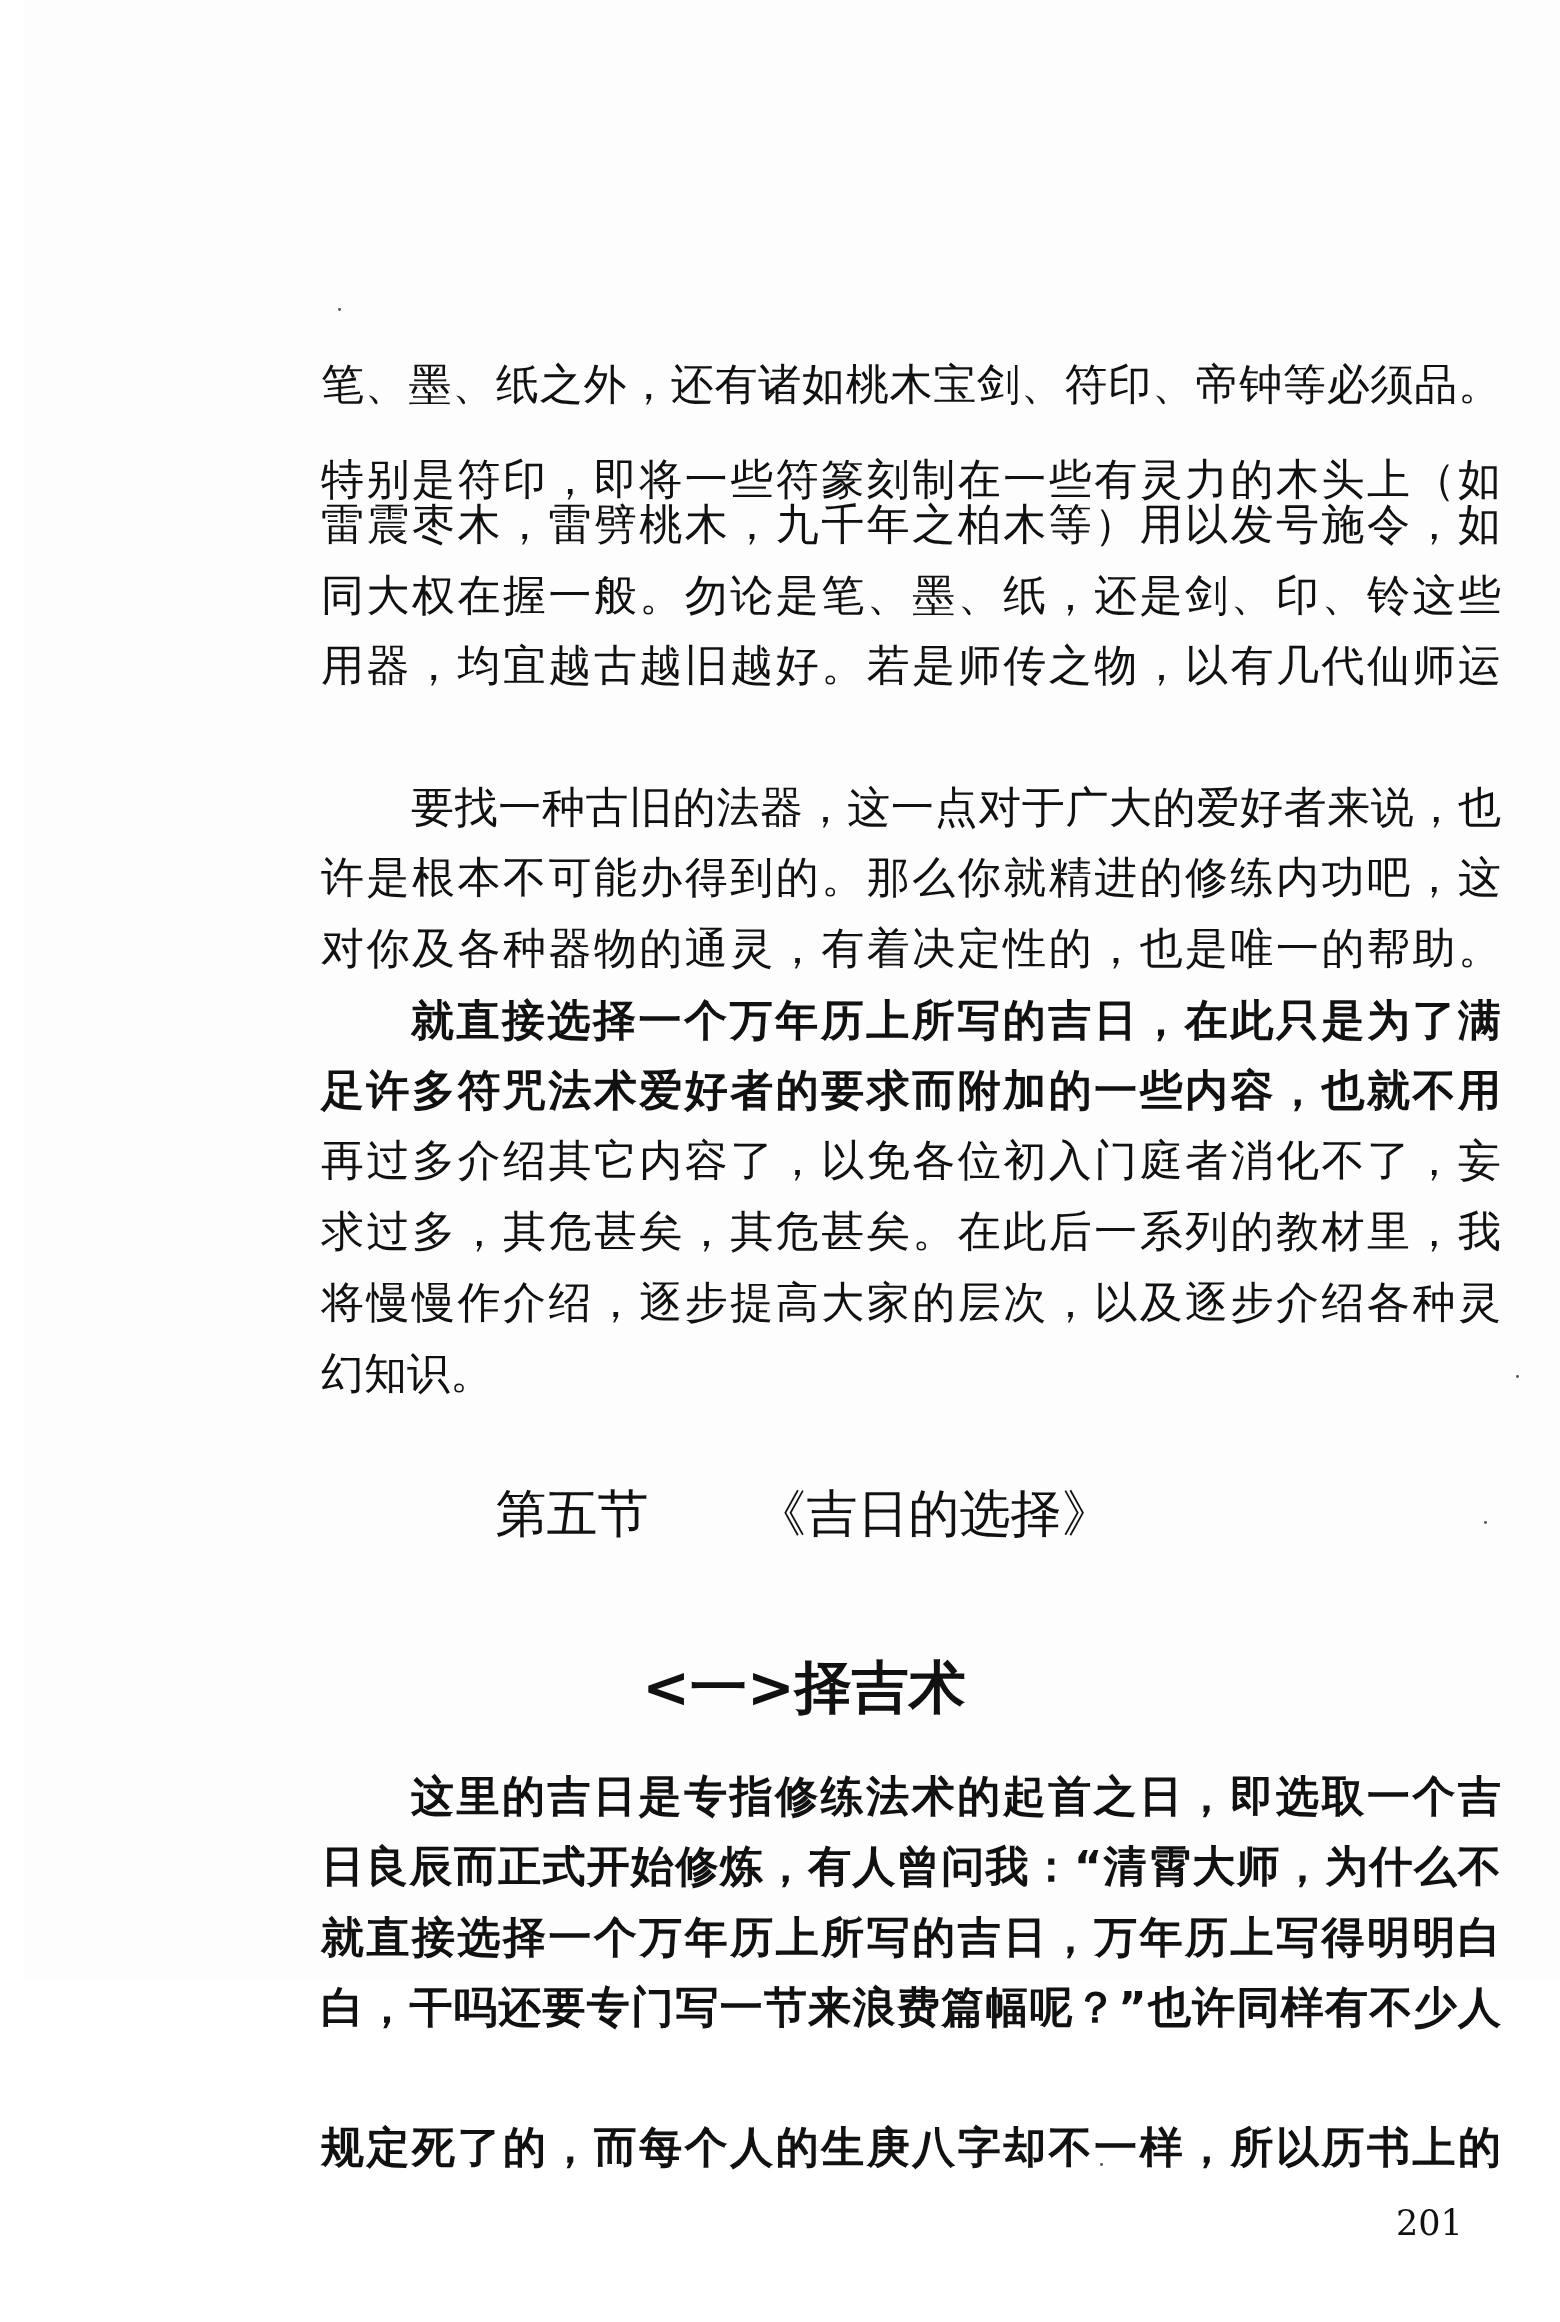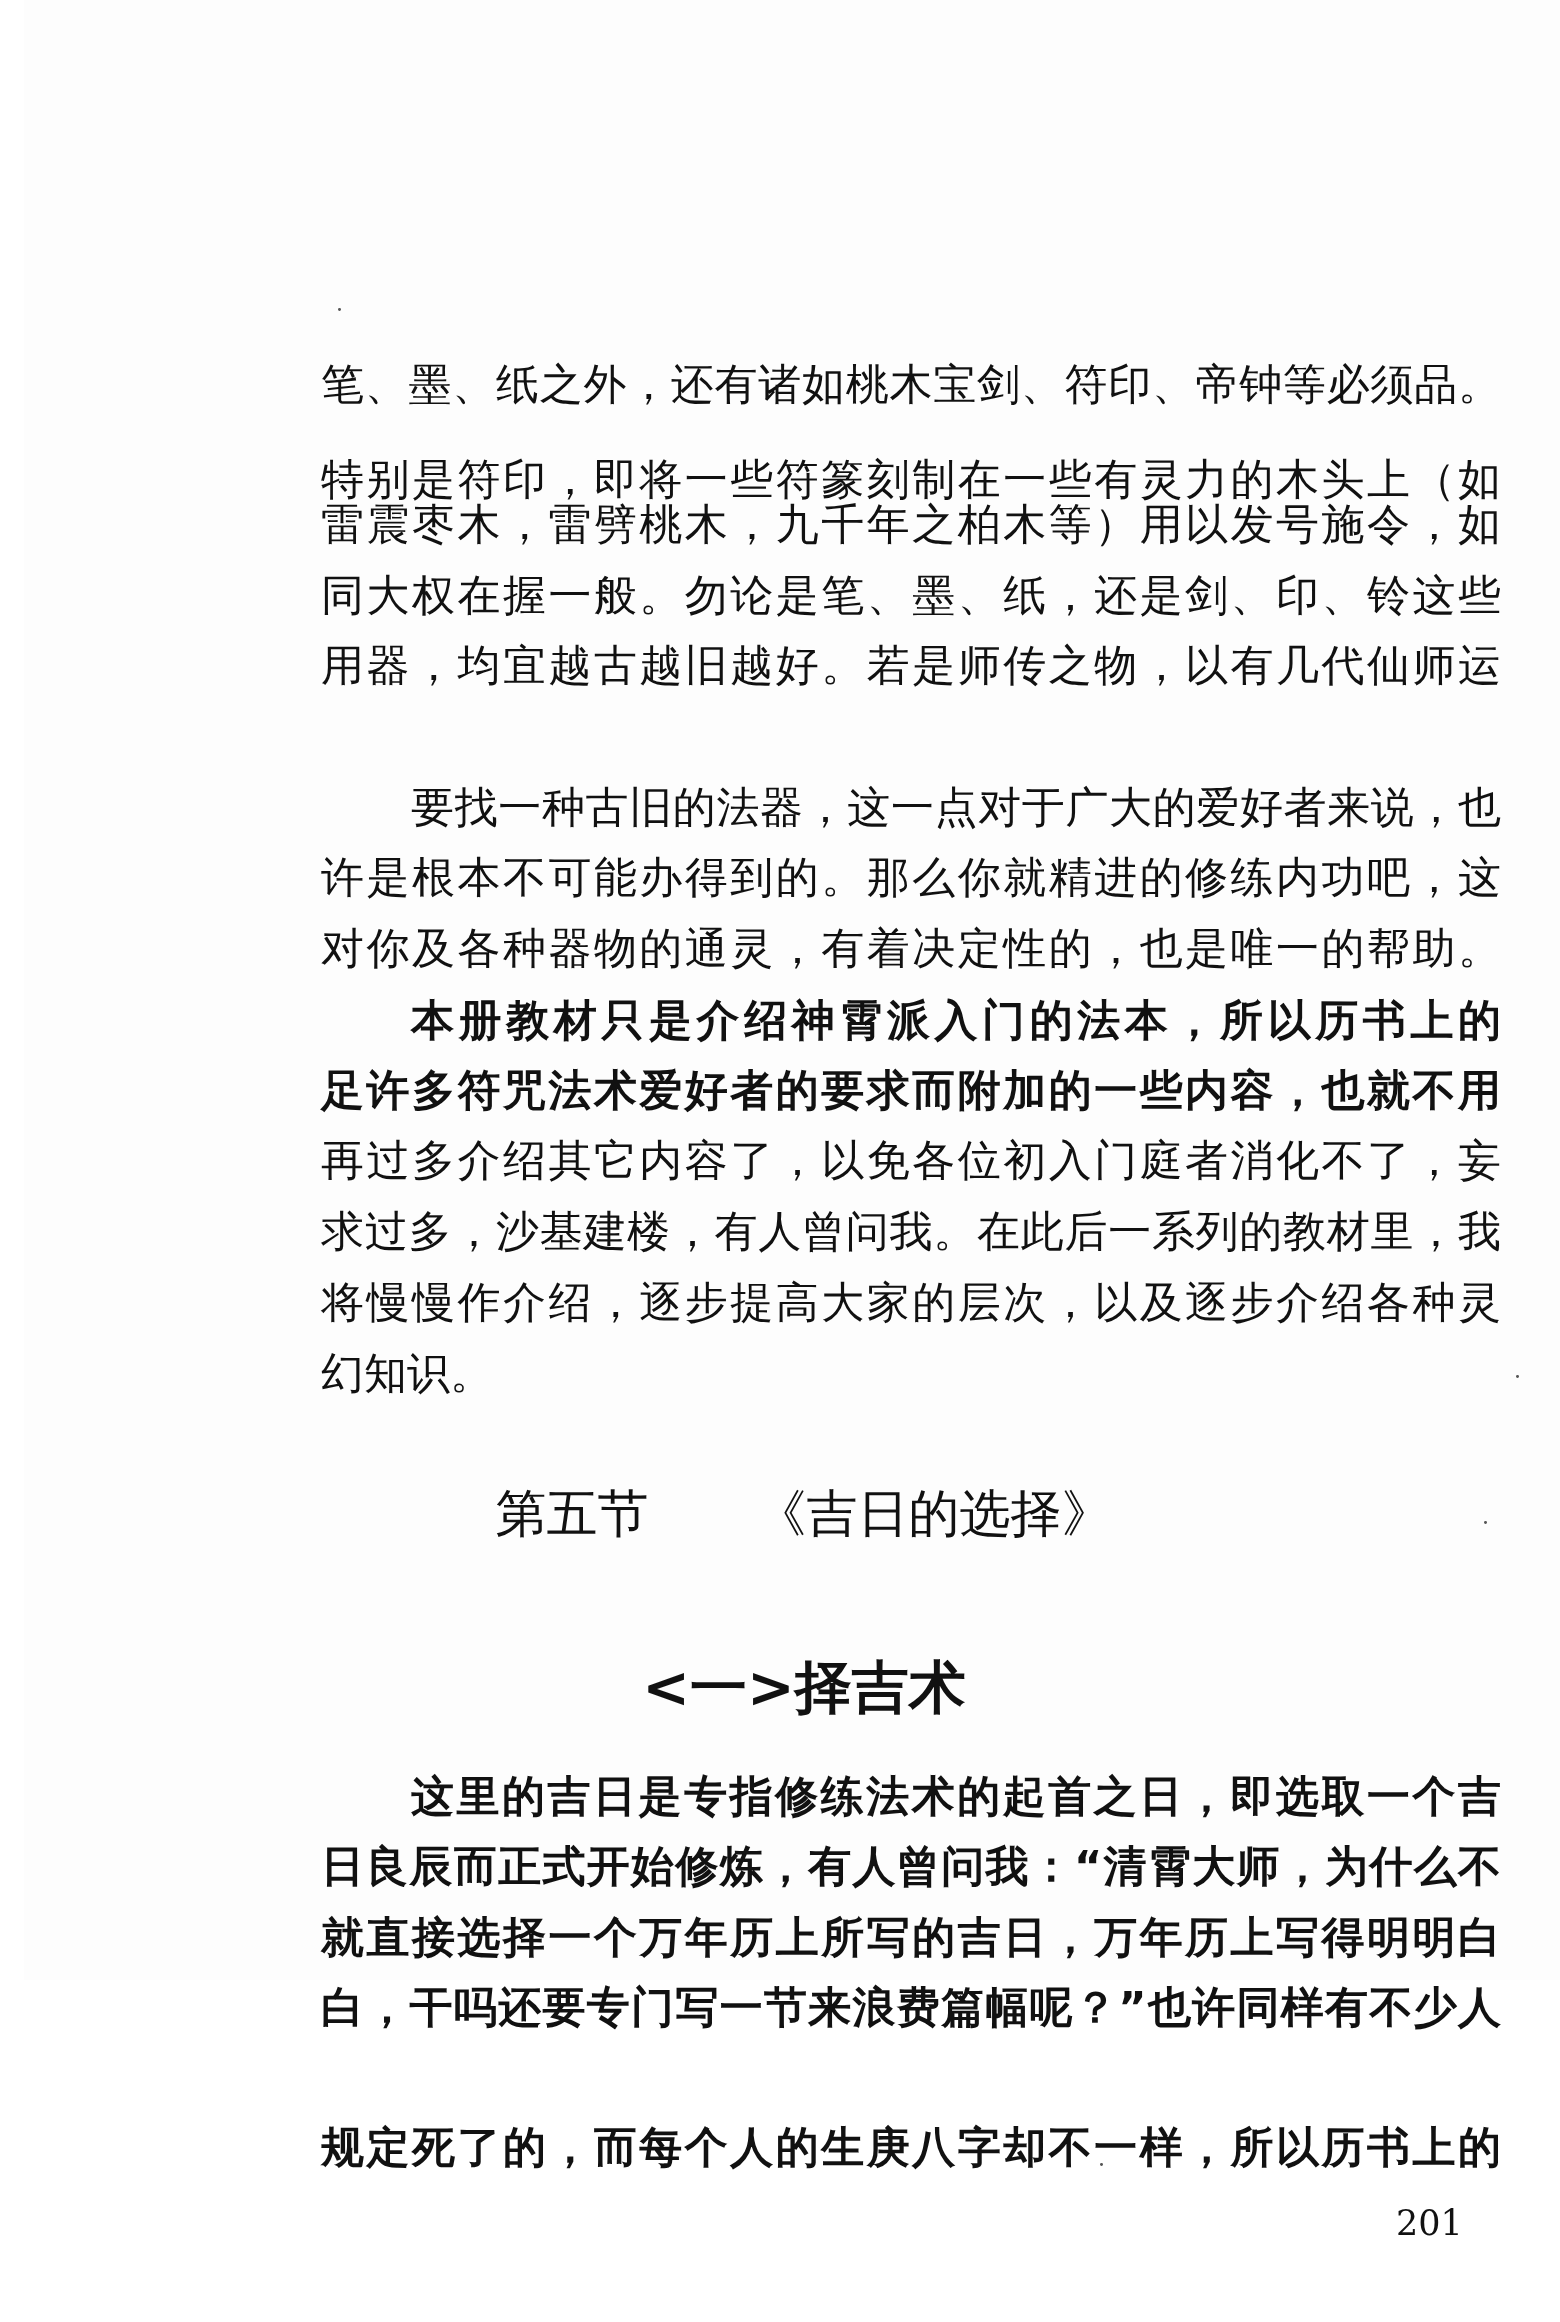--- a/index.html
+++ b/index.html
@@ -40,24 +40,24 @@
   <div class="line" style="top:357px">笔、墨、纸之外，还有诸如桃木宝剑、符印、帝钟等必须品。</div>
   <div class="line" style="top:452px">特别是符印，即将一些符篆刻制在一些有灵力的木头上（如</div>
   <div class="line" style="top:497px">雷震枣木，雷劈桃木，九千年之柏木等）用以发号施令，如</div>
   <div class="line" style="top:568px">同大权在握一般。勿论是笔、墨、纸，还是剑、印、铃这些</div>
   <div class="line" style="top:638px">用器，均宜越古越旧越好。若是师传之物，以有几代仙师运</div>
 
   <div class="line indent" style="top:780px">要找一种古旧的法器，这一点对于广大的爱好者来说，也</div>
   <div class="line" style="top:850px">许是根本不可能办得到的。那么你就精进的修练内功吧，这</div>
   <div class="line" style="top:921px">对你及各种器物的通灵，有着决定性的，也是唯一的帮助。</div>
 
-  <div class="line indent bold" style="top:993px">本册教材只是介绍神霄派入门的法本，所以历书上的</div>
+  <div class="line indent bold" style="top:993px">就直接选择一个万年历上所写的吉日，在此只是为了满</div>
   <div class="line bold" style="top:1063px">足许多符咒法术爱好者的要求而附加的一些内容，也就不用</div>
   <div class="line" style="top:1133px">再过多介绍其它内容了，以免各位初入门庭者消化不了，妄</div>
-  <div class="line" style="top:1204px">求过多，沙基建楼，有人曾问我。在此后一系列的教材里，我</div>
+  <div class="line" style="top:1204px">求过多，其危甚矣，其危甚矣。在此后一系列的教材里，我</div>
   <div class="line" style="top:1275px">将慢慢作介绍，逐步提高大家的层次，以及逐步介绍各种灵</div>
   <div class="line last" style="top:1346px">幻知识。</div>
 
   <div class="heading h-section">
     <span>第五节</span><span class="gap"></span><span>《吉日的选择》</span>
   </div>
 
   <div class="heading h-sub">&lt;一&gt;择吉术</div>
 
   <div class="line indent bold" style="top:1769px">这里的吉日是专指修练法术的起首之日，即选取一个吉</div>

